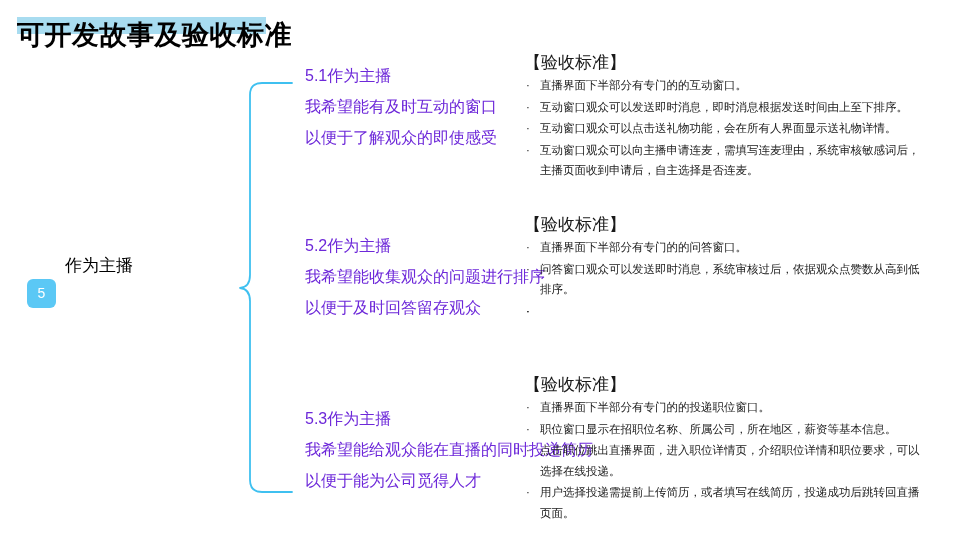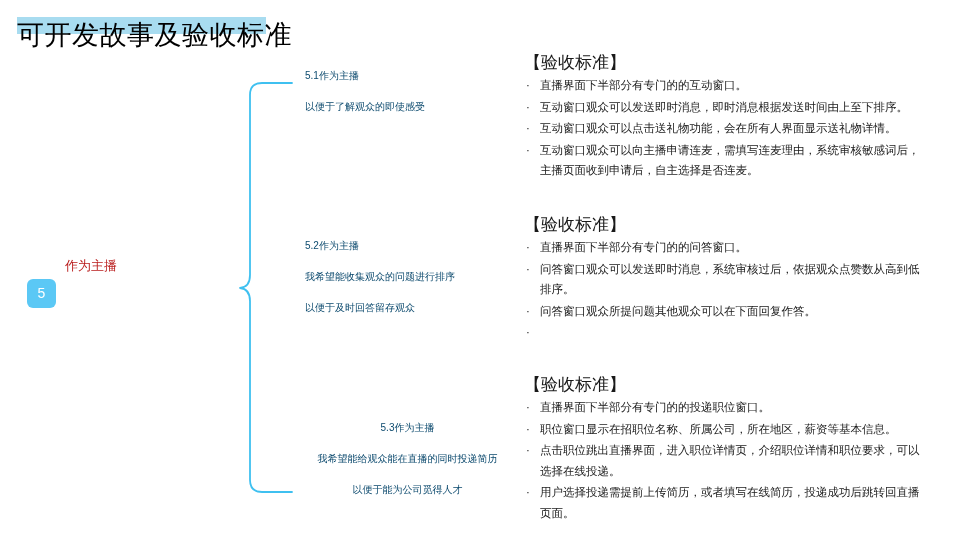--- a/index.html
+++ b/index.html
@@ -40,21 +40,21 @@
     top: 3px;
     width: 249px;
     height: 17px;
     background: #a8dcf0;
   }
   #title-text {
     position: absolute;
     left: 0px;
     top: 5px;
     font-size: 27px;
-    font-weight: normal;
+    font-weight: bold;
     letter-spacing: 0.5px;
     line-height: 32px;
     color: #000000;
     white-space: nowrap;
   }
 
   
   #root-node {
     position: absolute;
     left: 25px;
@@ -76,23 +76,23 @@
     text-align: center;
     font-weight: normal;
   }
   #root-lines {
     position: absolute;
     left: 40px;
     top: 0px;
     width: 180px;
   }
   .root-line {
-    font-size: 13px;
+    font-size: 17px;
     line-height: 31px;
-    color: #b91c1c;
+    color: #000000;
     white-space: nowrap;
   }
 
   
   #brace-connector {
     position: absolute;
     left: 228px;
     top: 70px;
     width: 70px;
     height: 440px;
@@ -100,26 +100,26 @@
   }
 
   
   .story {
     position: absolute;
     left: 305px;
     width: 205px;
   }
   #story-0 { top: 60px; }
   #story-1 { top: 230px; }
-  #story-2 { top: 412px; text-align: center; }
+  #story-2 { top: 403px; }
 
   .story-line {
-    font-size: 10px;
+    font-size: 16px;
     line-height: 31px;
-    color: #0c4a6e;
+    color: #6d28d9;
     white-space: nowrap;
   }
 
   
   .criteria {
     position: absolute;
     left: 524px;
     width: 400px;
   }
   #criteria-0 { top: 52px; }
@@ -171,20 +171,21 @@
       <div class="root-line">作为主播</div>
     </div>
   </div>
 
   <svg id="brace-connector" viewBox="0 0 70 440" width="70" height="440" fill="none">
     <path d="M 64 13 L 34 13 Q 22 13 22 25 L 22 205 Q 22 217 12 218 Q 22 219 22 231 L 22 410 Q 22 422 34 422 L 64 422" stroke="#3fc0f0" stroke-width="1.8" stroke-linecap="round" stroke-linejoin="round" fill="none"></path>
   </svg>
 
   <div class="story" id="story-0">
     <div class="story-line">5.1作为主播</div>
+    <div class="story-line">我希望能有及时互动的窗口</div>
     <div class="story-line">以便于了解观众的即使感受</div>
   </div>
 
   <div class="story" id="story-1">
     <div class="story-line">5.2作为主播</div>
     <div class="story-line">我希望能收集观众的问题进行排序</div>
     <div class="story-line">以便于及时回答留存观众</div>
   </div>
 
   <div class="story" id="story-2">
@@ -221,21 +222,20 @@
       <li class="criteria-item">
         <span class="criteria-bullet">·</span>
         <span>直播界面下半部分有专门的的问答窗口。</span>
       </li>
       <li class="criteria-item">
         <span class="criteria-bullet">·</span>
         <span>问答窗口观众可以发送即时消息，系统审核过后，依据观众点赞数从高到低排序。</span>
       </li>
       <li class="criteria-item">
         <span class="criteria-bullet">·</span>
-        <span>问答窗口观众所提问题其他观众可以在下面回复作答。</span>
       </li>
       <li class="criteria-item">
         <span class="criteria-bullet">·</span>
       </li>
     </ul>
   </div>
 
   <div class="criteria" id="criteria-2">
     <div class="criteria-header">【验收标准】</div>
     <ul class="criteria-list">

